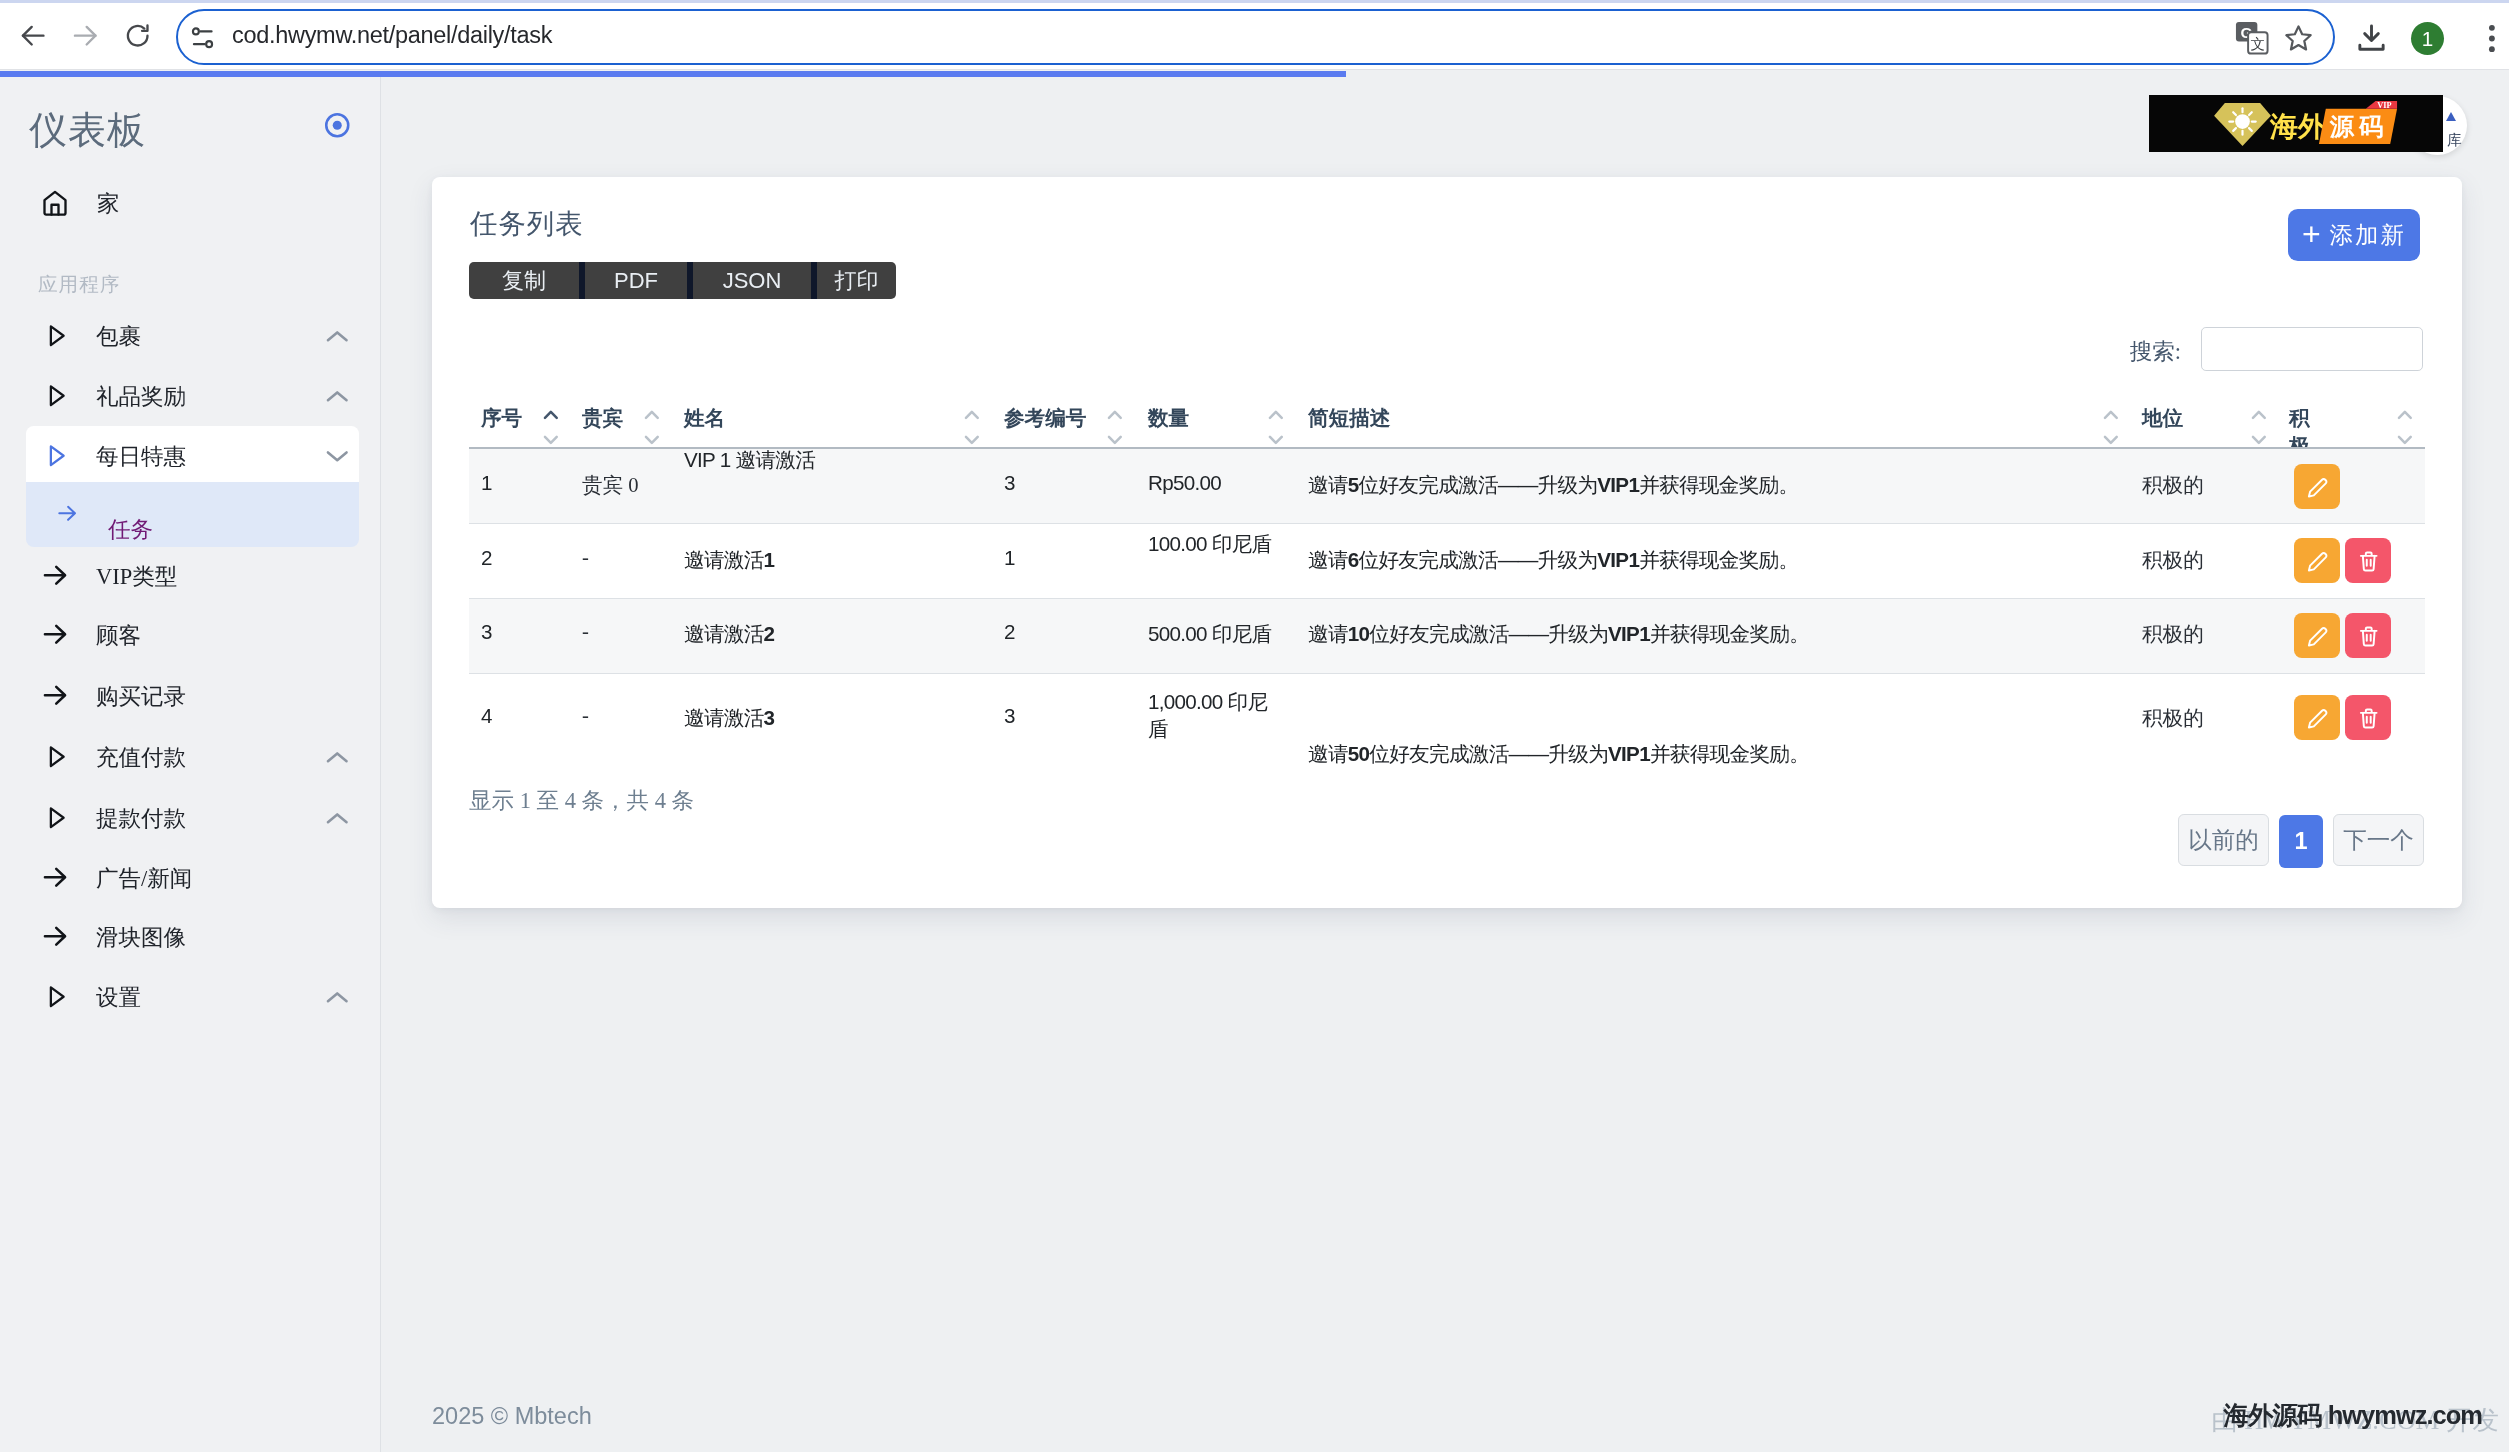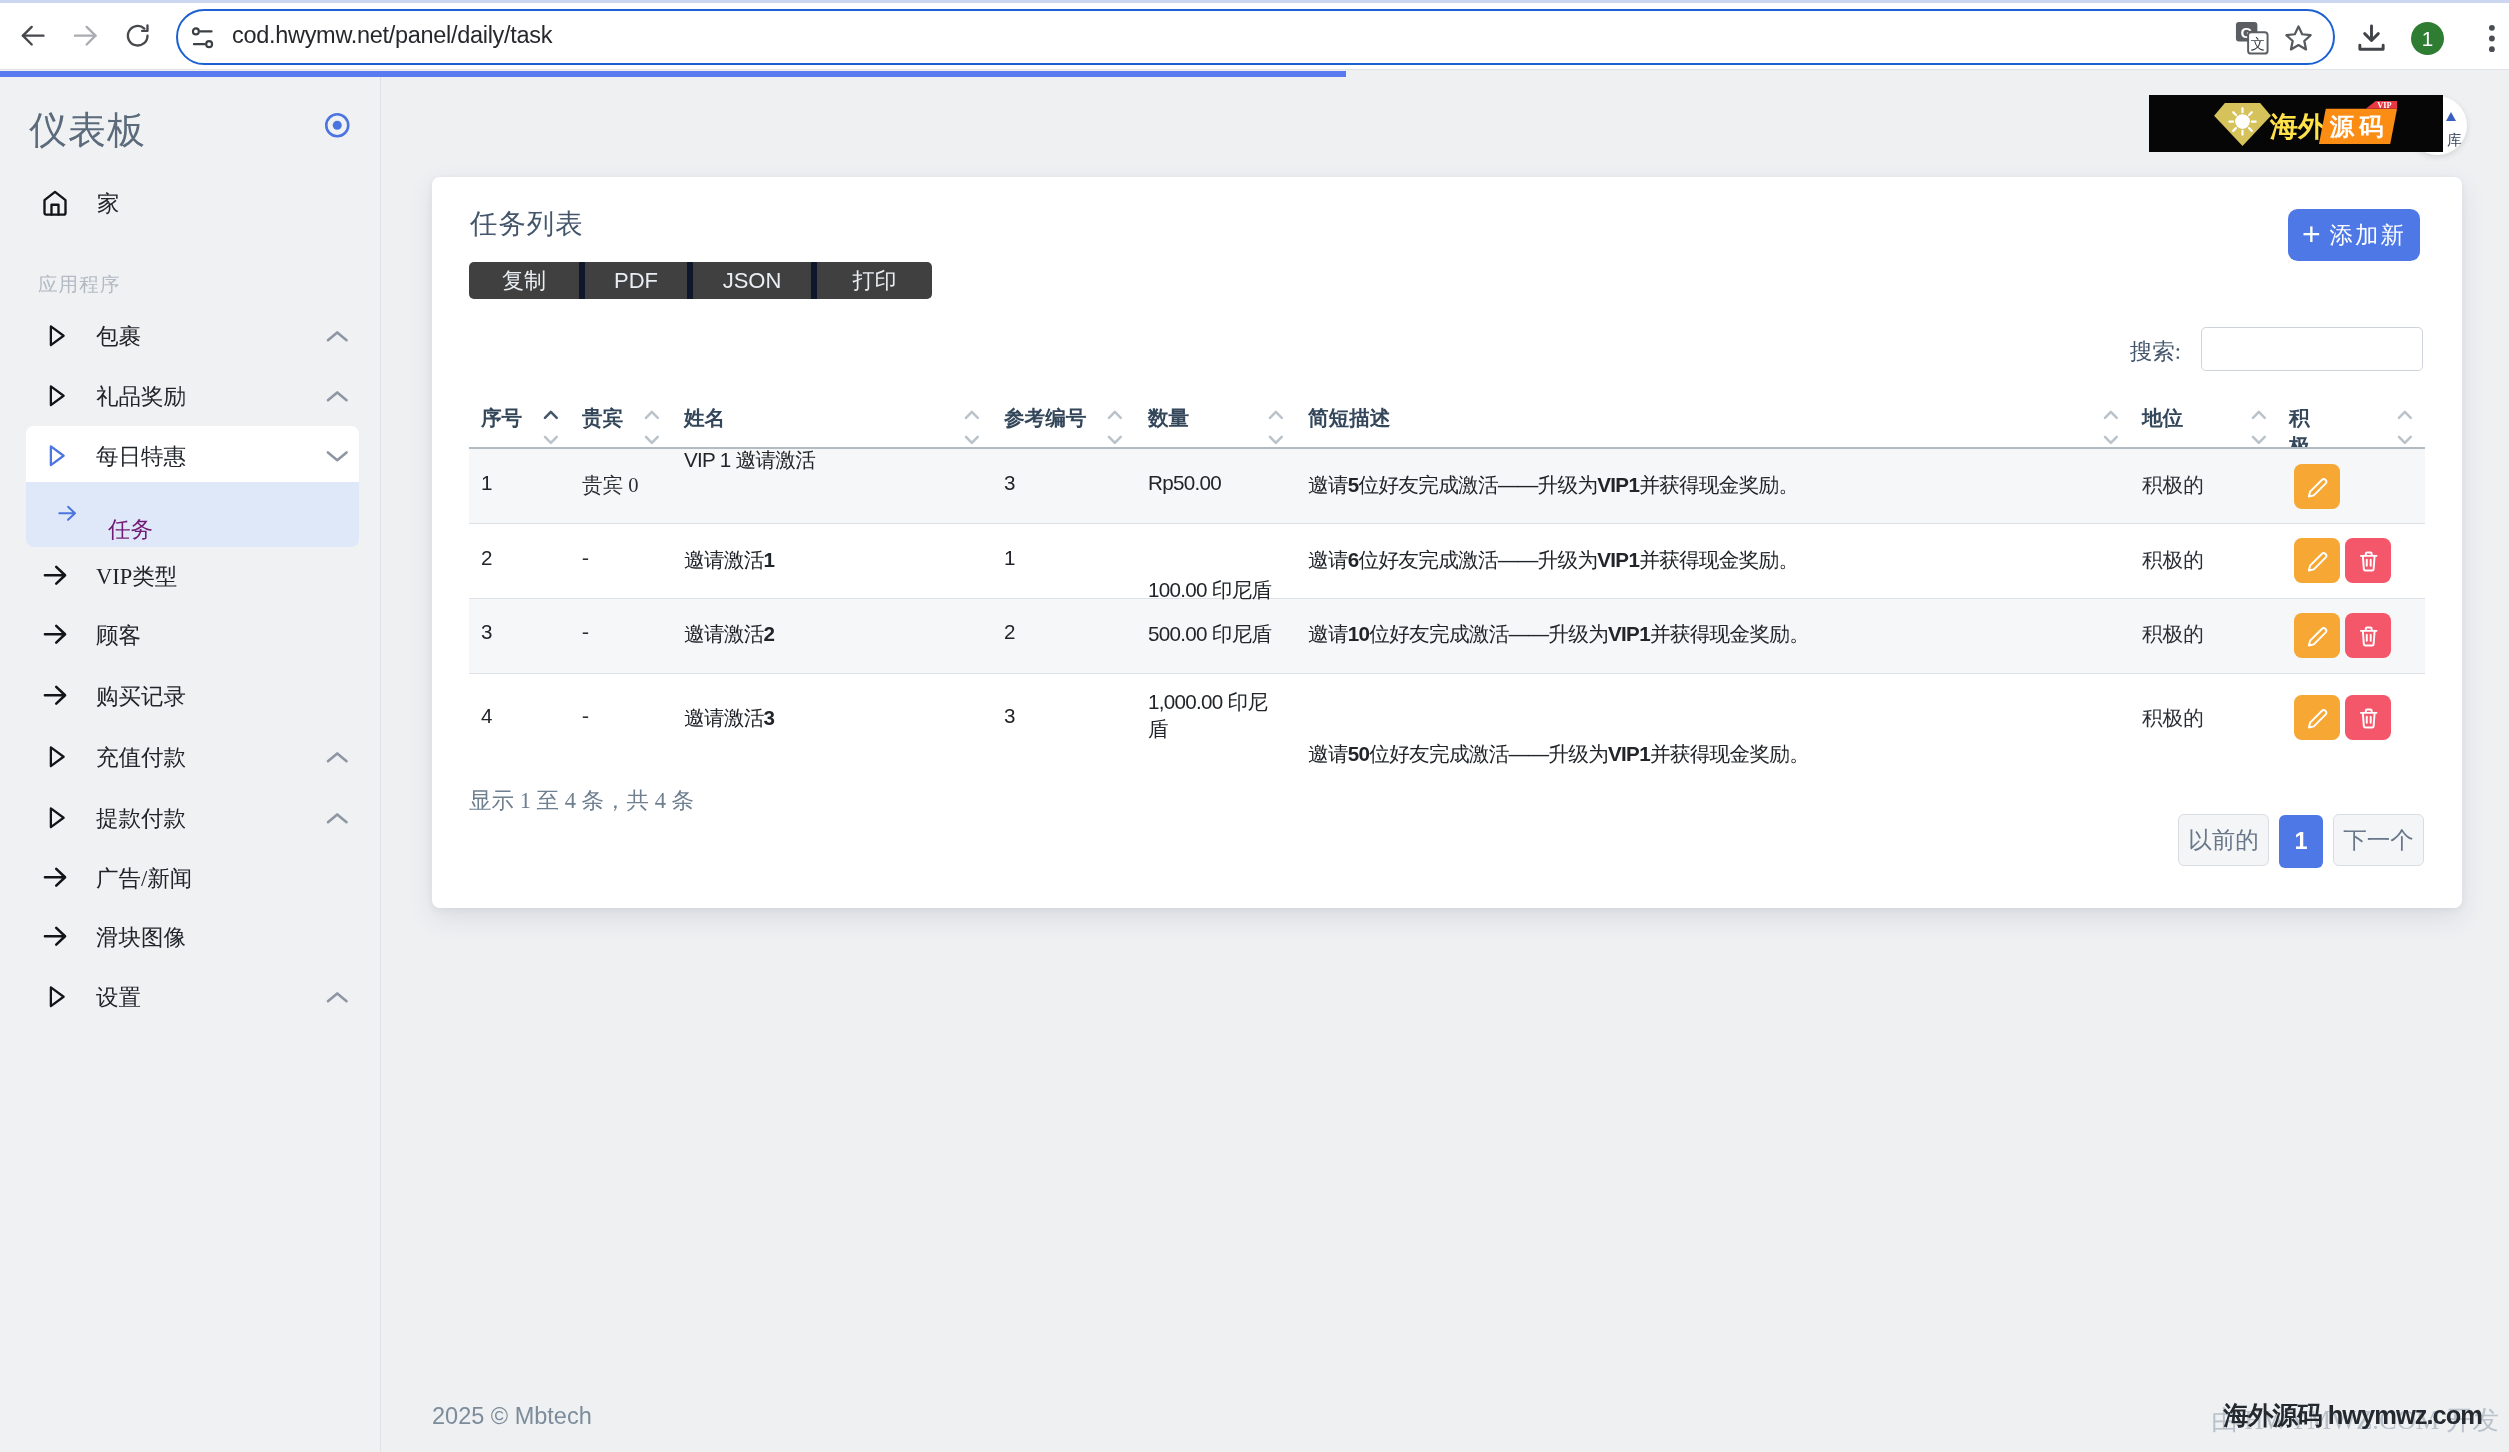--- a/index.html
+++ b/index.html
@@ -270,21 +270,21 @@
       <text x="43" y="36" font-size="25" font-weight="bold" fill="#ffffff" text-anchor="middle" font-family="Liberation Sans" letter-spacing="5">源码</text>
     </svg>
   </div>
 
   <div id="card" class="abs"></div>
   <div id="cardtitle" class="abs serif">任务列表</div>
   <div id="btngroup" class="abs">
     <div style="width:110px;">复制</div>
     <div style="width:108px;">PDF</div>
     <div style="width:124px;">JSON</div>
-    <div style="width:121px;">打印</div>
+    <div style="width:85px;">打印</div>
   </div>
   <div id="addbtn" class="abs">
     <span style="font-size:32px;font-weight:normal;margin-right:8.8px;line-height:32px;margin-top:-2.9px;">+</span>
     <span class="serif" style="font-size:23.5px;letter-spacing:2px;">添加新</span>
   </div>
   <div id="searchlbl" class="abs serif">搜索:</div>
   <div id="searchbox" class="abs"></div>
 
   <div id="tablezone" class="abs" style="left:0;top:0;width:2251px;height:931px;">
 
@@ -365,21 +365,21 @@
     <div class="abtn edit" style="left:2294px;top:464px;">
       <svg class="pen" viewBox="0 0 24 24" width="23.5" height="23.5">
         <use href="#pen"></use>
       </svg>
     </div>
 
     <div class="cell" style="left:481px;top:546px;">2</div>
     <div class="cellserif" style="left:582px;top:546px;">-</div>
     <div class="cell" style="left:684px;top:546px;">邀请激活<b>1</b></div>
     <div class="cell" style="left:1004px;top:546px;">1</div>
-    <div class="cell" style="left:1148px;top:576px;">100.00 印尼盾</div>
+    <div class="cell" style="left:1148px;top:530px;">100.00 印尼盾</div>
     <div class="cell" style="left:1308px;top:546px;">邀请<b>6</b>位好友完成激活——升级为<b>VIP1</b>并获得现金奖励。</div>
     <div class="cellserif" style="left:2142px;top:546px;">积极的</div>
     <div class="abtn edit" style="left:2294px;top:538px;">
       <svg class="pen" viewBox="0 0 24 24" width="23.5" height="23.5">
         <use href="#pen"></use>
       </svg>
     </div>
     <div class="abtn del" style="left:2345px;top:538px;">
       <svg class="pen" viewBox="0 0 24 24" width="23.5" height="23.5">
         <use href="#trash"></use>

